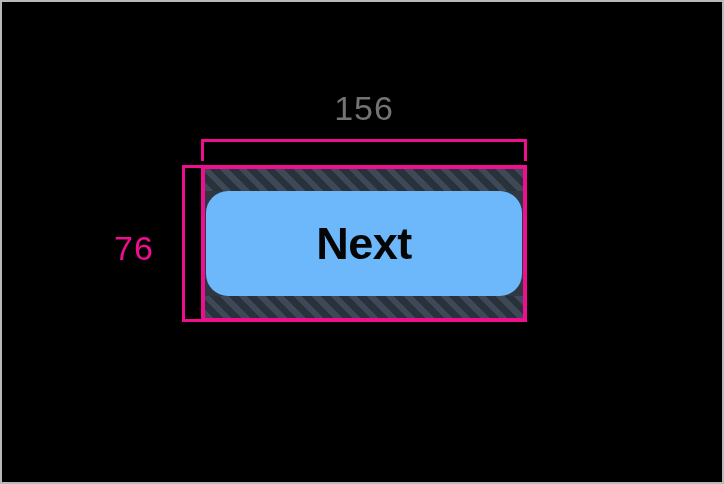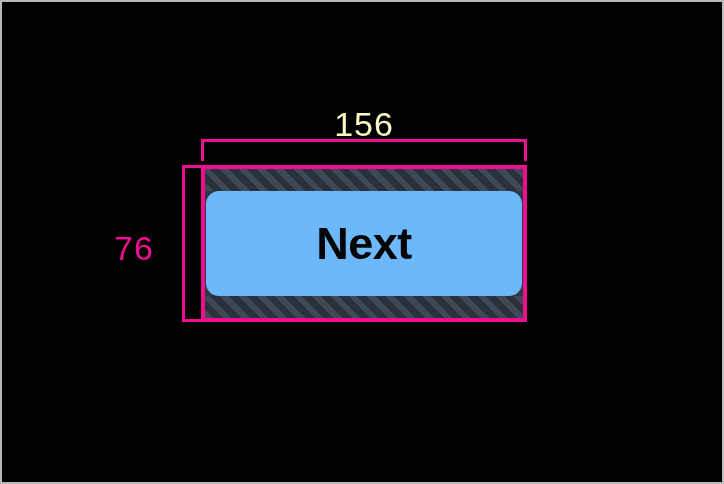--- a/index.html
+++ b/index.html
@@ -22,28 +22,27 @@
     border: 2px solid #b8b8b8;
   }
 
   
   #width-label {
     position: absolute;
     left: 199px;
     top: 86px;
     width: 326px;
     text-align: center;
-    color: #fef9c3;
+    color: #737373;
     font-size: 34px;
     line-height: 40px;
     font-weight: 400;
     letter-spacing: 1px;
     white-space: nowrap;
     user-select: none;
-    margin-top: 16px;
   }
 
   
   #width-bracket {
     position: absolute;
     left: 199px;
     top: 137px;
     width: 326px;
     height: 22px;
     border-top: 3px solid #ef0d90;
@@ -113,21 +112,21 @@
         #29313b 6px,
         #29313b 13px
     );
   }
 
   
   #button-surface {
     flex: 1 1 auto;
     margin: 0 1px;
     background: #6cb8fa;
-    border-radius: 13px;
+    border-radius: 22px;
     display: flex;
     align-items: center;
     justify-content: center;
     position: relative;
   }
 
   #button-label {
     color: #050505;
     font-size: 45px;
     line-height: 45px;

